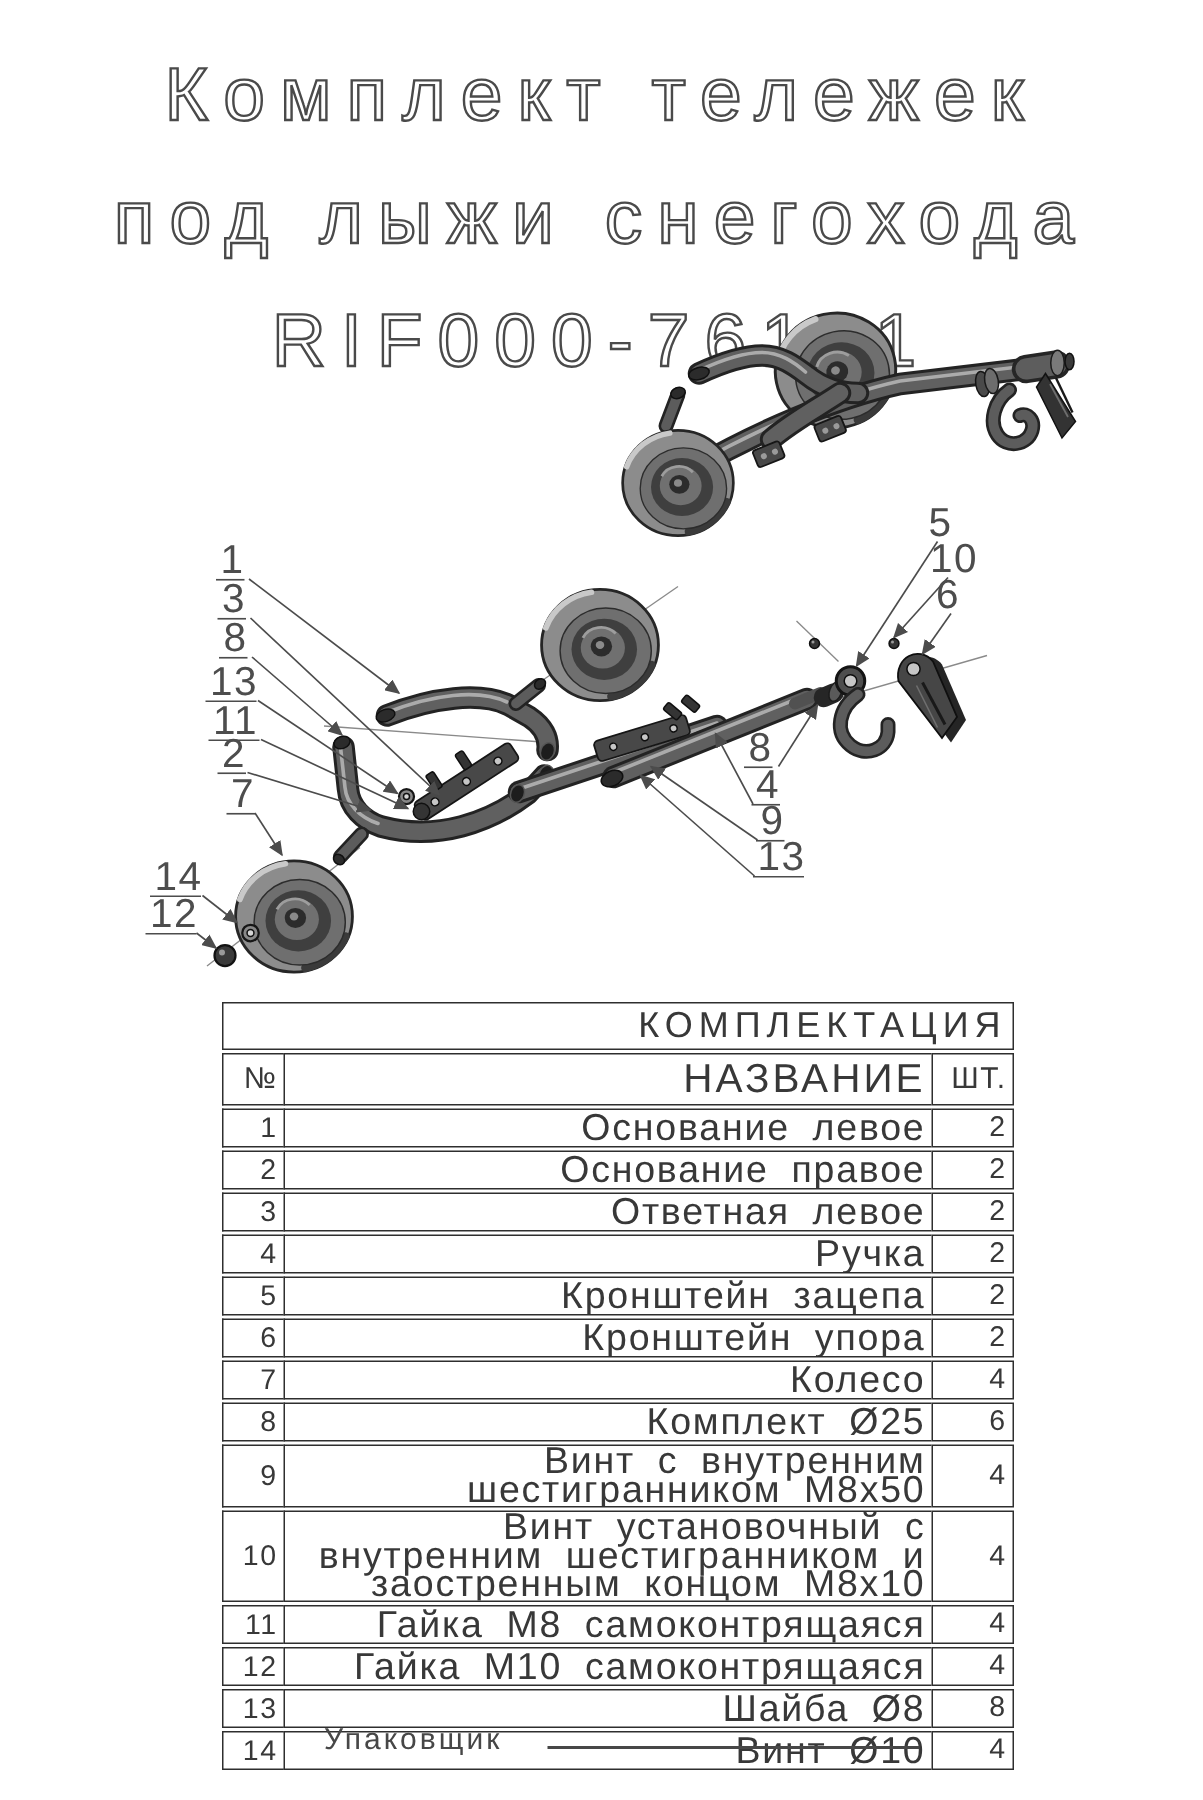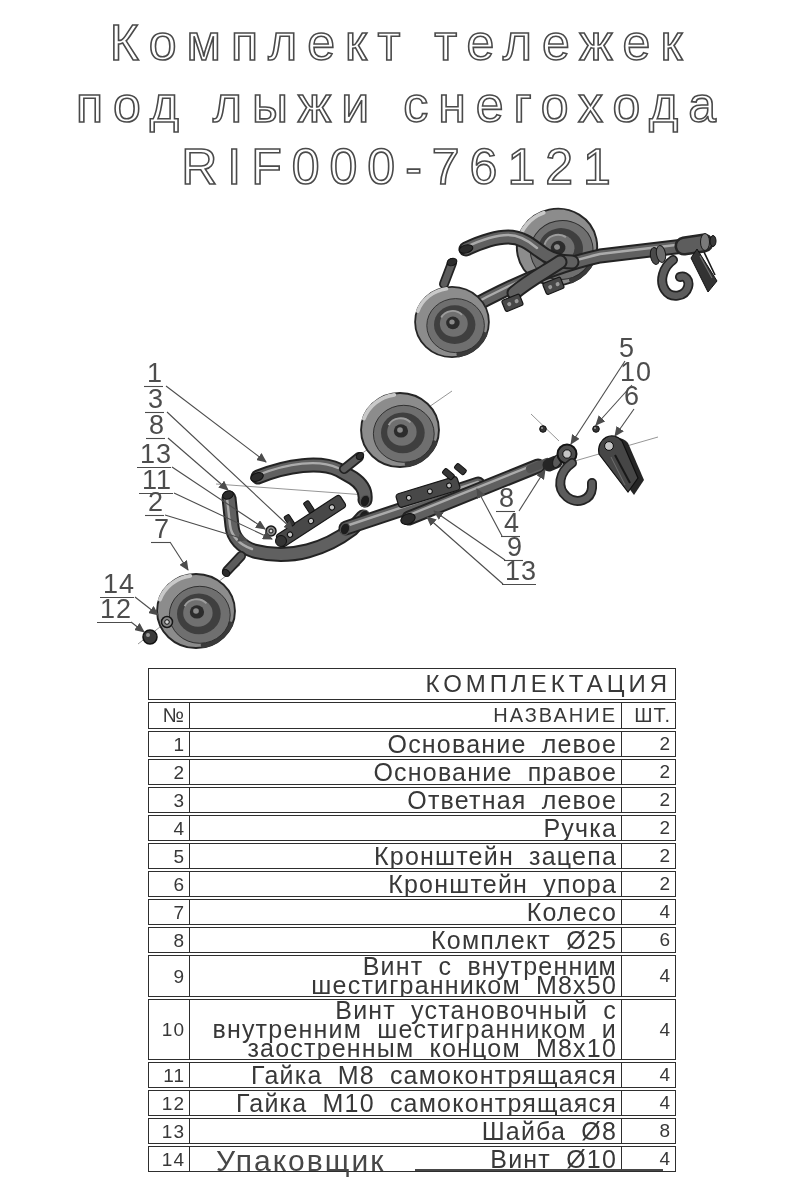--- a/index.html
+++ b/index.html
@@ -1,21 +1,21 @@
 <!DOCTYPE html>
 <html><head>
 <meta charset="utf-8">
 <style>
   html,body{margin:0;padding:0;background:#ffffff;}
   .page{position:relative;width:802px;height:1200px;background:#fff;overflow:hidden;
         font-family:"Liberation Sans",sans-serif;}
   
   .doc-title{position:absolute;top:12px;left:0;width:802px;text-align:center;
              color:#4a4a4a;font-weight:300;}
-  .doc-title .tl{font-size:50px;line-height:62px;letter-spacing:10px;white-space:nowrap;
+  .doc-title .tl{font-size:50px;line-height:62px;letter-spacing:10px;white-space:nowrap;margin-top:20px;
                  -webkit-text-fill-color:transparent;-webkit-text-stroke:1.6px #4a4a4a;}
   
   svg.diagram{position:absolute;left:0;top:0;width:802px;height:1200px;}
   .tO{fill:none;stroke:#232323;stroke-width:15;stroke-linecap:round;stroke-linejoin:round}
   .tB{fill:none;stroke:#606060;stroke-width:11;stroke-linecap:round;stroke-linejoin:round}
   .tH{fill:none;stroke:#b8b8b8;stroke-width:2.4;stroke-linecap:round;stroke-linejoin:round;opacity:.85}
   .sO{fill:none;stroke:#232323;stroke-width:10;stroke-linecap:round;stroke-linejoin:round}
   .sB{fill:none;stroke:#5c5c5c;stroke-width:6.5;stroke-linecap:round;stroke-linejoin:round}
   .thin{stroke:#8a8a8a;stroke-width:.9;fill:none}
   .ldr{stroke:#4c4c4c;stroke-width:1.1;fill:none}
@@ -27,26 +27,26 @@
   .co{font-family:"Liberation Sans",sans-serif;font-size:27px;fill:#4d4d4d;letter-spacing:1px}
   
   .table-wrap{position:absolute;left:148px;top:666px;width:528px;color:#383838;}
   table.parts{width:100%;border-collapse:separate;border-spacing:0 2px;table-layout:fixed;}
   table.parts td{border-top:1.5px solid #2e2e2e;border-bottom:1.5px solid #2e2e2e;
                  border-left:1.5px solid #2e2e2e;text-align:right;vertical-align:middle;
                  padding:1px 4px;box-sizing:border-box;overflow:hidden;}
   table.parts td:last-child{border-right:1.5px solid #2e2e2e;}
   td.t-title{font-size:24px;letter-spacing:4px;height:27px;}
   td.h-num,td.h-qty{font-size:20px;letter-spacing:1px;height:26px;}
-  td.h-name{font-size:20px;letter-spacing:2px;}
+  td.h-name{font-size:27px;letter-spacing:2px;}
   td.c-num{font-size:19px;height:23px;vertical-align:top;line-height:21px;letter-spacing:1px;}
   td.c-name{font-size:25px;line-height:19px;letter-spacing:1.2px;word-spacing:7px;}
   td.c-qty{font-size:19px;letter-spacing:1px;}
   
-  .footer{position:absolute;left:216px;top:1144px;font-size:30px;letter-spacing:2px;color:#474747;}
+  .footer{position:absolute;left:216px;top:1144px;font-size:20px;letter-spacing:2px;color:#474747;}
   .sig-line{display:inline-block;width:248px;border-bottom:2px solid #474747;height:20px;
             margin-left:30px;}
 </style>
 </head>
 <body>
 
 <div class="page">
 
   <div class="doc-title">
     <div class="tl">Комплект тележек</div>

